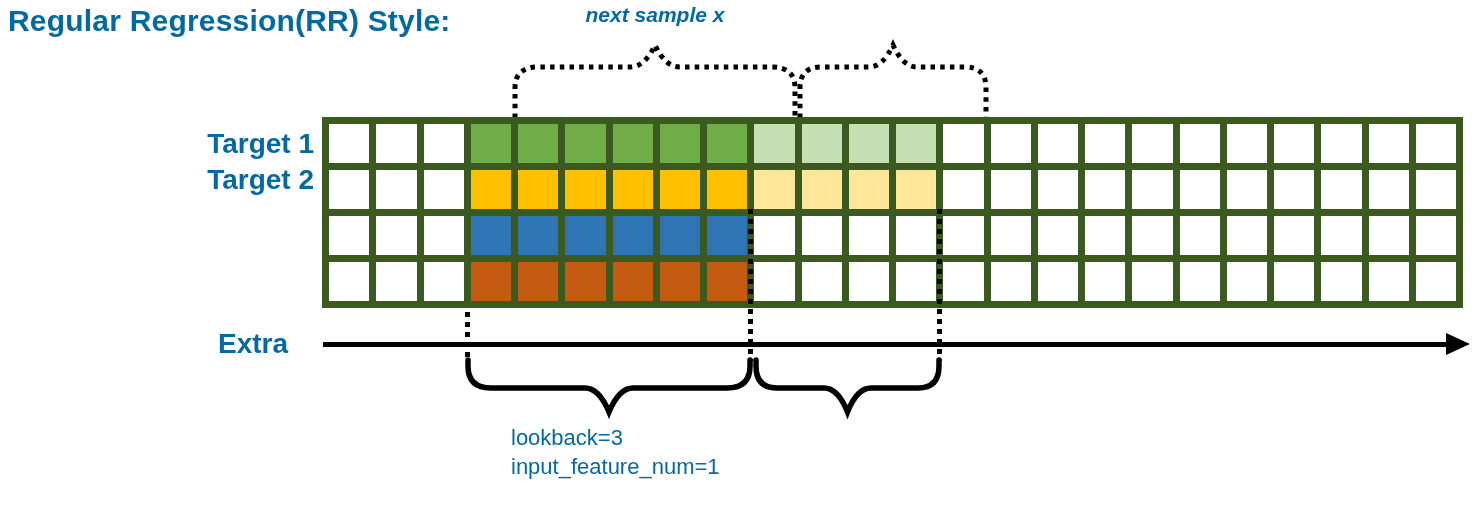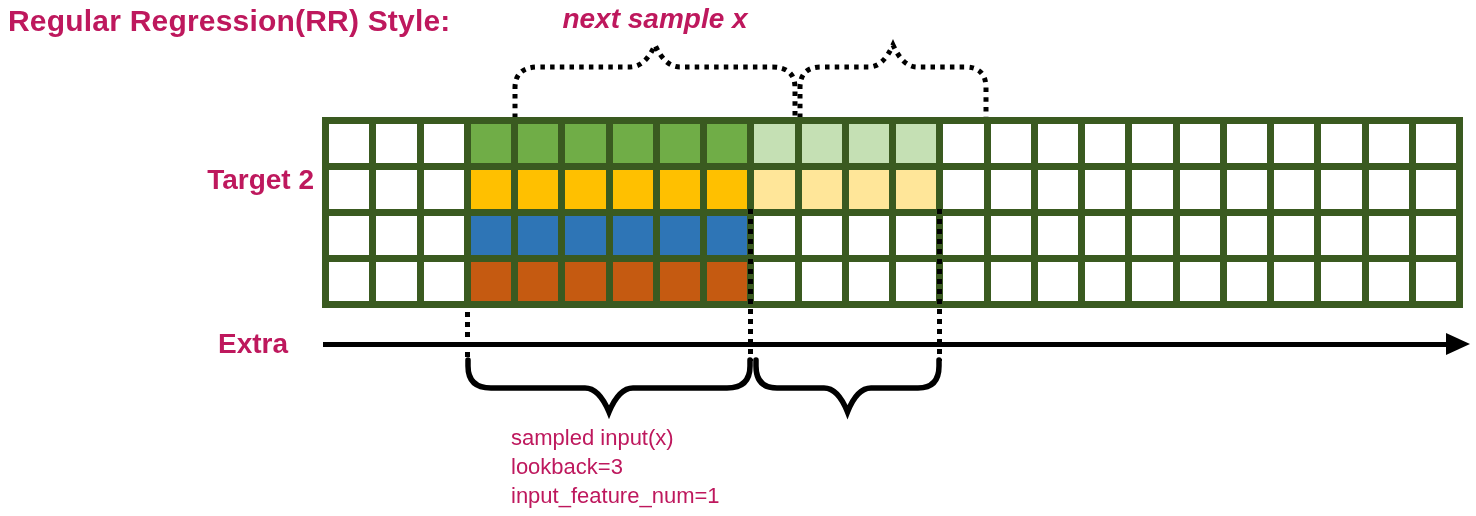--- a/index.html
+++ b/index.html
@@ -1,26 +1,26 @@
 <!DOCTYPE html>
 <html><head>
 <meta charset="utf-8">
 <style>
   html,body { margin:0; padding:0; background:#ffffff; }
   #canvas {
     position:relative; width:1476px; height:516px; background:#ffffff;
-    font-family:"Liberation Sans", sans-serif; color:#be185d; overflow:hidden;
+    font-family:"Liberation Sans", sans-serif; color:#0369a1; overflow:hidden;
   }
   .title {
     position:absolute; left:8px; top:4px;
     font-size:30px; font-weight:bold; letter-spacing:.2px; white-space:nowrap;
   }
   .next-label {
     position:absolute; top:3px; transform:translateX(-50%);
-    font-style:italic; font-weight:bold; font-size:28px; white-space:nowrap;
+    font-style:italic; font-weight:bold; font-size:21px; white-space:nowrap;
   }
   #grid {
     position:absolute; left:322px; top:117px; width:1141px; height:191px;
     box-sizing:border-box; padding:7px;
     display:grid; grid-template-columns:repeat(24,1fr); grid-template-rows:repeat(4,1fr);
     gap:7px;
   }
   .cell { width:100%; height:100%; }
   .row-label {
     position:absolute; left:0; width:314px; text-align:right;
@@ -48,20 +48,21 @@
 
   <div class="next-label" style="left:655px;">next sample x</div>
 
   <svg class="brace" style="left:512px; top:36px;" width="286" height="82" viewBox="0 0 286 82">
     <path d="M 3 82 V 52 Q 3 31 26 31 H 118 Q 133 31 143 9 Q 153 31 168 31 H 260 Q 283 31 283 52 V 82" fill="none" stroke="#000" stroke-width="5" stroke-dasharray="4.5 5.2"></path>
   </svg>
   <svg class="brace" style="left:797px; top:36px;" width="192" height="82" viewBox="0 0 192 82">
     <path d="M 3 82 V 52 Q 3 31 24 31 H 72 Q 86 31 96 9 Q 106 31 120 31 H 168 Q 189 31 189 52 V 82" fill="none" stroke="#000" stroke-width="5" stroke-dasharray="4.5 5.2"></path>
   </svg>
 
+  <div class="row-label" style="top:124px;">Target 1</div>
   <div class="row-label" style="top:160px;">Target 2</div>
 
   <div id="grid" style="background: rgb(58, 90, 32);">
       <div class="cell" style="background: rgb(255, 255, 255);"></div>
       <div class="cell" style="background: rgb(255, 255, 255);"></div>
       <div class="cell" style="background: rgb(255, 255, 255);"></div>
       <div class="cell" style="background: rgb(112, 173, 71);"></div>
       <div class="cell" style="background: rgb(112, 173, 71);"></div>
       <div class="cell" style="background: rgb(112, 173, 71);"></div>
       <div class="cell" style="background: rgb(112, 173, 71);"></div>
@@ -165,18 +166,17 @@
   <div class="time-arrowhead"></div>
 
   <svg class="brace" style="left:465px; top:360px;" width="288" height="56" viewBox="0 0 288 56">
     <path d="M 3 0 V 6 Q 3 28 26 28 H 120 Q 134 28 144 52 Q 154 28 168 28 H 262 Q 285 28 285 6 V 0" fill="none" stroke="#000" stroke-width="5.5" stroke-linecap="round"></path>
   </svg>
   <svg class="brace" style="left:753px; top:360px;" width="189" height="56" viewBox="0 0 189 56">
     <path d="M 3 0 V 6 Q 3 28 24 28 H 71 Q 85 28 94.5 52 Q 104 28 118 28 H 165 Q 186 28 186 6 V 0" fill="none" stroke="#000" stroke-width="5.5" stroke-linecap="round"></path>
   </svg>
 
   <div class="anno" style="left:511px; top:423px;">
-    <div>sampled input(x)</div>
     <div>lookback=3</div>
     <div>input_feature_num=1</div>
   </div>
 
 </div>
 
 </body></html>

